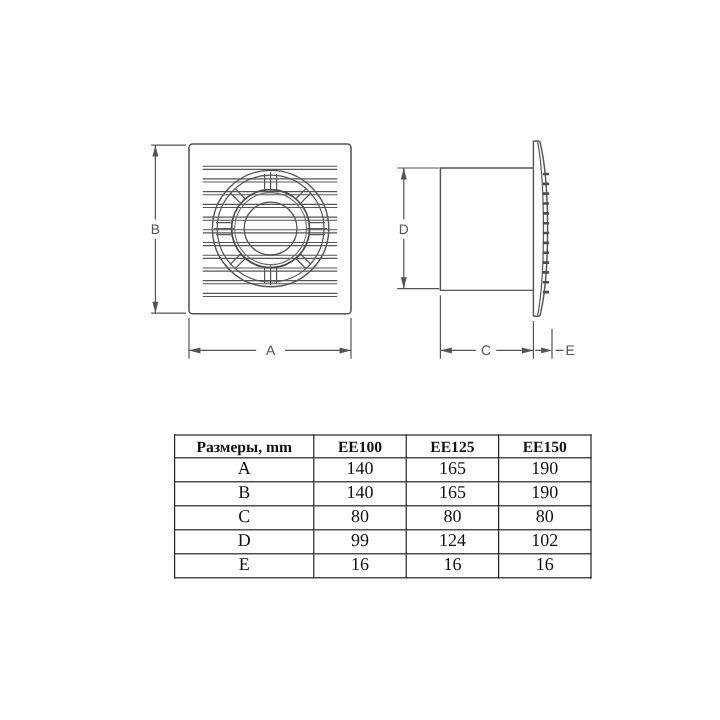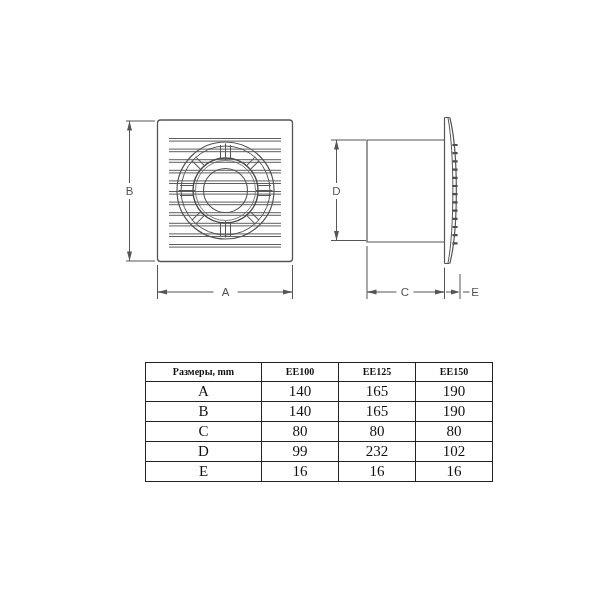--- a/index.html
+++ b/index.html
@@ -15,21 +15,21 @@
   table.dims{
     position:absolute;left:145px;top:362px;width:347px;
     border-collapse:collapse;table-layout:fixed;
     font-family:"Liberation Serif","DejaVu Serif",serif;
     color:#111111;background:#ffffff;
   }
   table.dims th,table.dims td{
     border:1.6px solid #222222;text-align:center;vertical-align:middle;
     padding:0;line-height:1;overflow:hidden;white-space:nowrap;
   }
-  table.dims th{height:18px;font-size:10px;font-weight:bold;}
+  table.dims th{height:18px;font-size:13px;font-weight:bold;}
   table.dims td{height:19px;font-size:15px;font-weight:normal;}
 </style>
 </head>
 <body>
 
 <div id="stage">
 
   <svg width="600" height="350" viewBox="0 0 600 350" style="position:absolute;left:0;top:0;">
 
     <g stroke="#555555" fill="none" stroke-width="1.1">
@@ -157,21 +157,21 @@
       </tr>
       <tr>
         <td>C</td>
         <td>80</td>
         <td>80</td>
         <td>80</td>
       </tr>
       <tr>
         <td>D</td>
         <td>99</td>
-        <td>232</td>
+        <td>124</td>
         <td>102</td>
       </tr>
       <tr>
         <td>E</td>
         <td>16</td>
         <td>16</td>
         <td>16</td>
       </tr>
     </tbody>
   </table>

